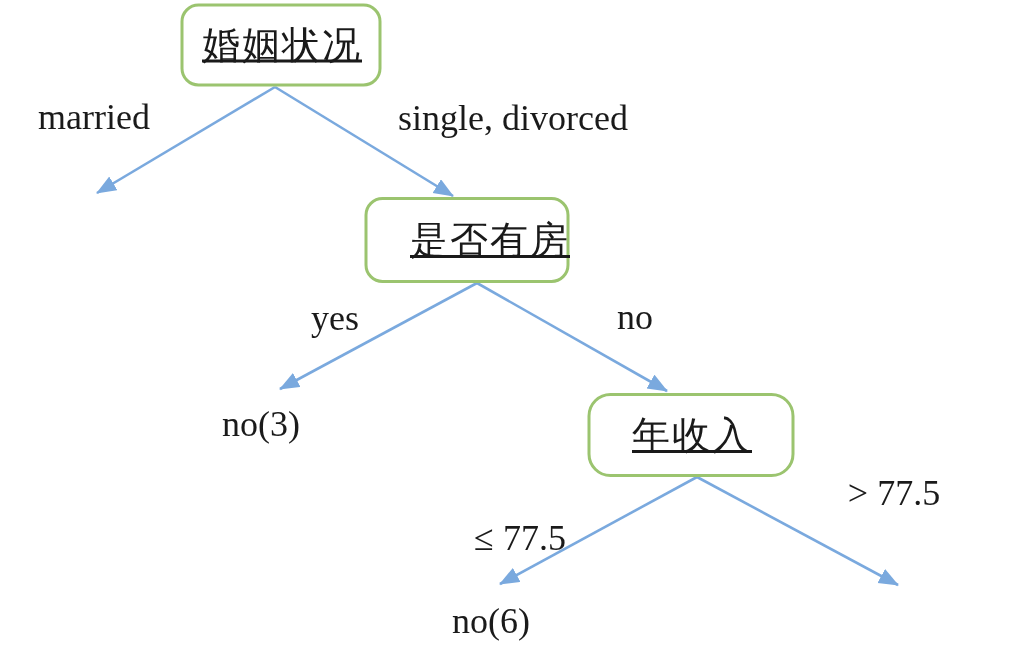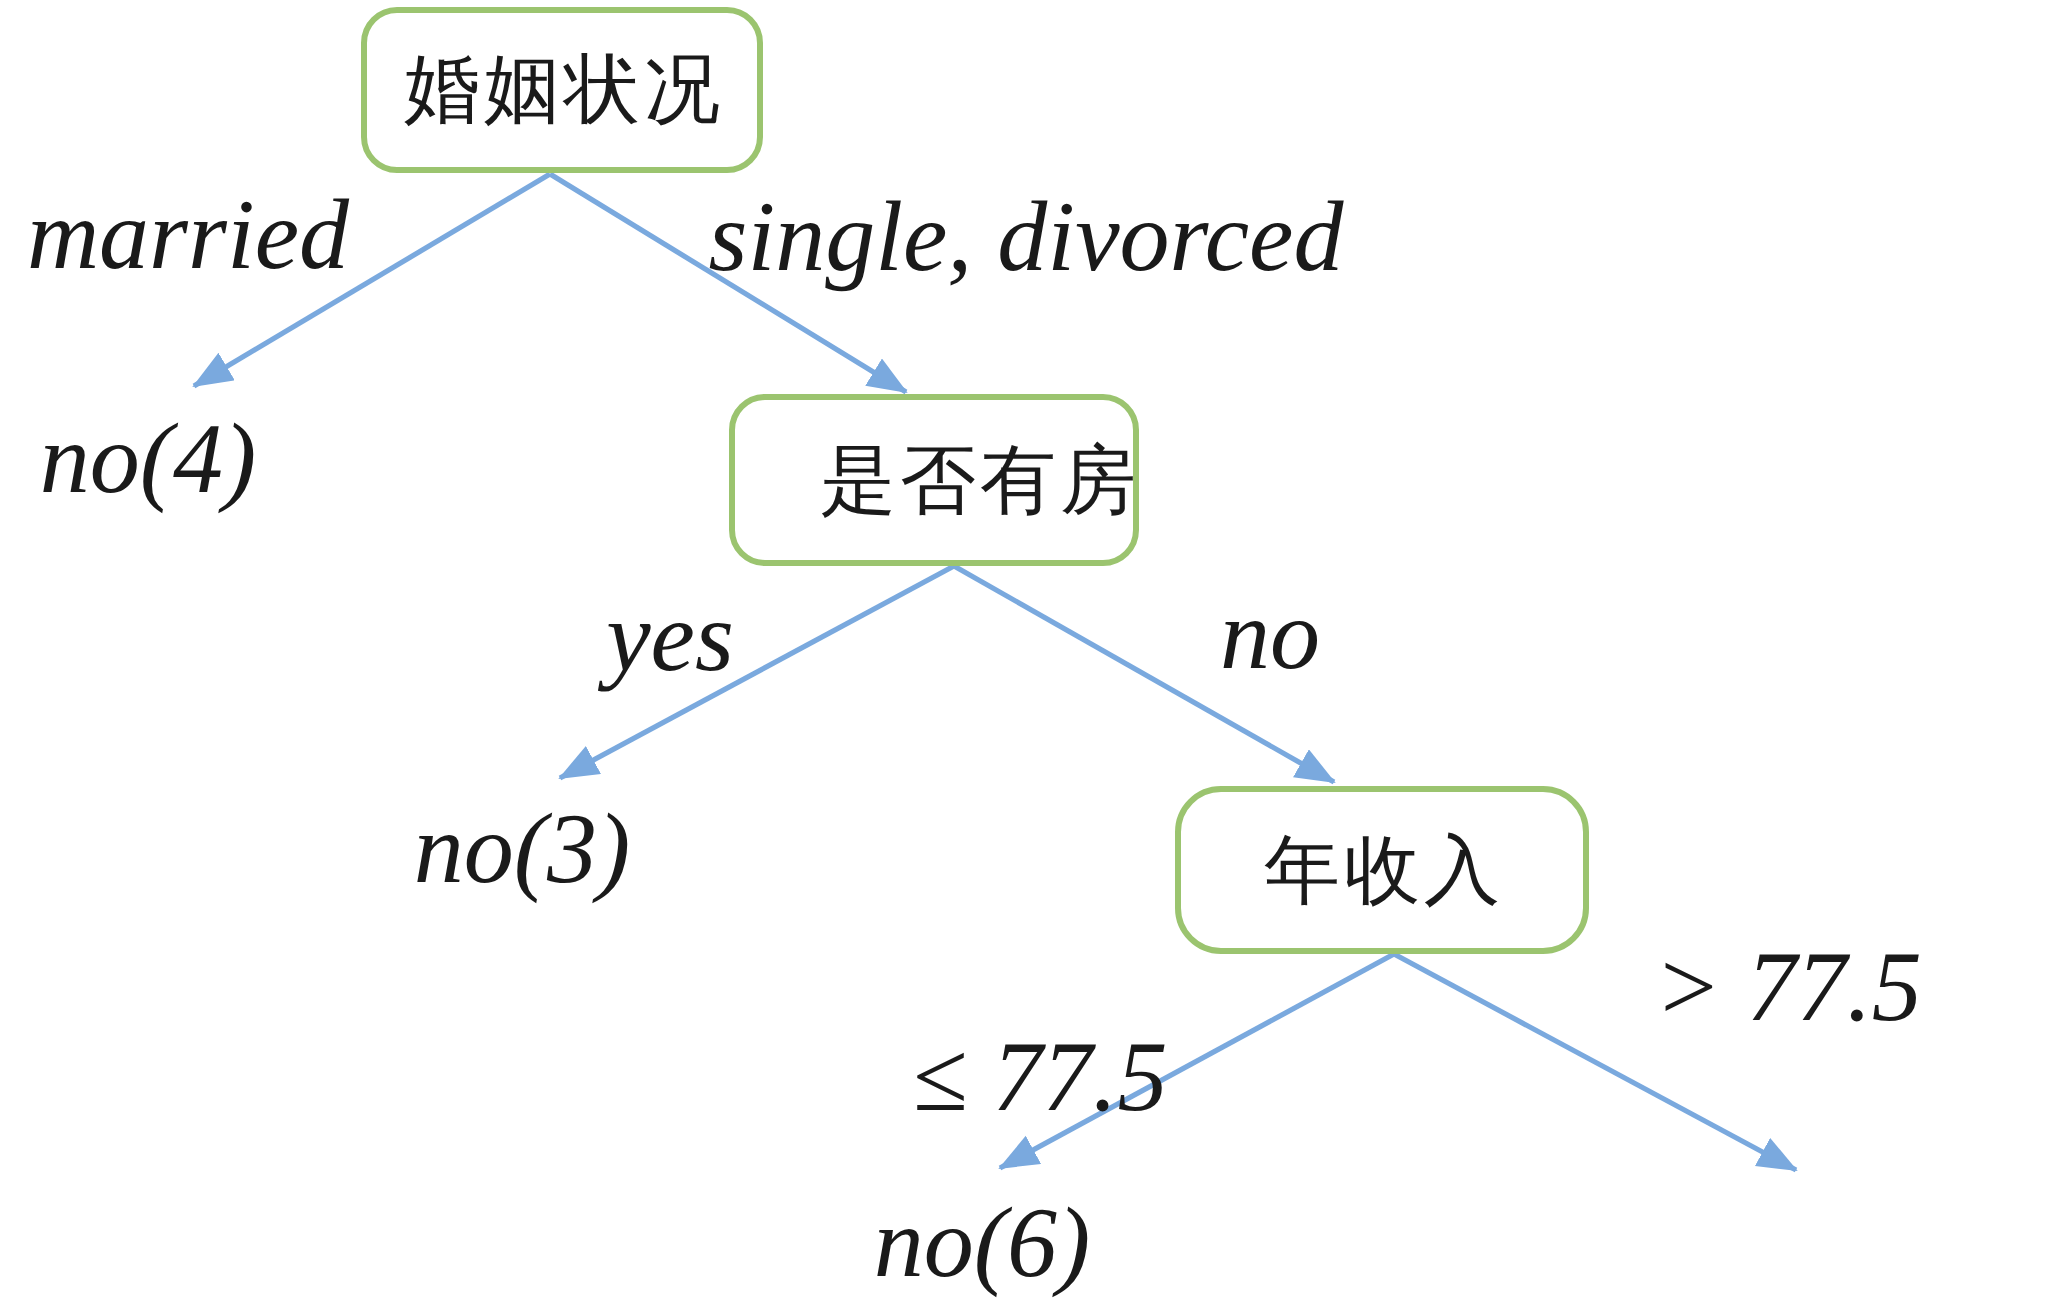--- a/index.html
+++ b/index.html
@@ -38,32 +38,32 @@
     border: 3px solid var(--node-border, #9bc46f);
     border-radius: 18px;
     background: var(--node-fill, #ffffff);
     display: flex;
     align-items: center;
     justify-content: center;
     font-size: 38px;
     letter-spacing: 2px;
     text-indent: 2px;
     white-space: nowrap;
+    text-decoration: underline;
   }
   .node-root   { left: 281px; top: 45px;  width: 201px; height: 83px; }
   .node-house  { left: 467px; top: 240px; width: 205px; height: 86px; padding-left: 44px; }
   .node-income { left: 691px; top: 435px; width: 207px; height: 84px; border-radius: 23px; }
 
   .edge-label, .leaf-label {
     position: absolute;
     transform: translate(-50%, -50%);
-    font-size: 50px;
+    font-size: 36px;
     line-height: 1;
     white-space: nowrap;
-    font-style: italic;
   }
   .lbl-married  { left: 94px;  top: 117px; }
   .lbl-single   { left: 513px; top: 118px; }
   .lbl-yes      { left: 335px; top: 318px; }
   .lbl-no       { left: 635px; top: 317px; }
   .lbl-le       { left: 520px; top: 506px; margin-top: 32px; }
   .lbl-gt       { left: 894px; top: 493px; }
 
   .leaf-no4  { left: 74px;  top: 229px; }
   .leaf-no2  { left: 261px; top: 424px; }
@@ -100,20 +100,19 @@
   <div class="edge-label lbl-single">single, divorced</div>
 
   <div class="edge-label lbl-yes">yes</div>
 
   <div class="edge-label lbl-no">no</div>
 
   <div class="edge-label lbl-le">≤ 77.5</div>
 
   <div class="edge-label lbl-gt">&gt; 77.5</div>
 
-  <div class="leaf-label leaf-no4">no(4)</div>
 
   <div class="leaf-label leaf-no2">no(3)</div>
 
   <div class="leaf-label leaf-no1">no(6)</div>
 
 
 </div>
 
 </body></html>

